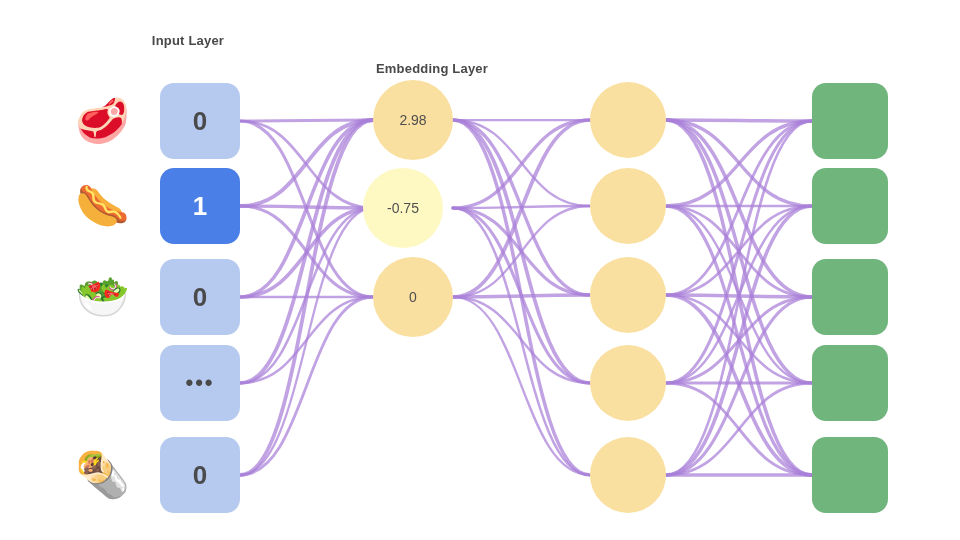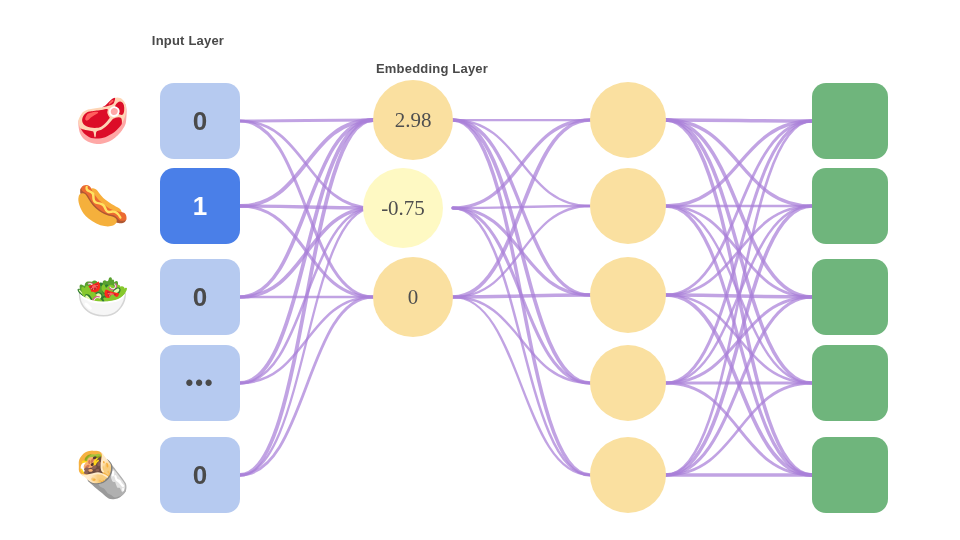--- a/index.html
+++ b/index.html
@@ -63,22 +63,22 @@
     font-size: 44px;
     line-height: 1;
     user-select: none;
   }
   .circle-node {
     position: absolute;
     border-radius: 50%;
     display: flex;
     align-items: center;
     justify-content: center;
-    font-family: Liberation Serif, serif;
-    font-size: 21px;
+    font-family: Liberation Sans, sans-serif;
+    font-size: 14px;
     color: #4f4f4f;
     box-sizing: border-box;
   }
 </style>
 </head>
 <body>
 
 <div id="stage">
 
   <svg id="net" viewBox="0 0 960 540" preserveAspectRatio="none" aria-hidden="true">

